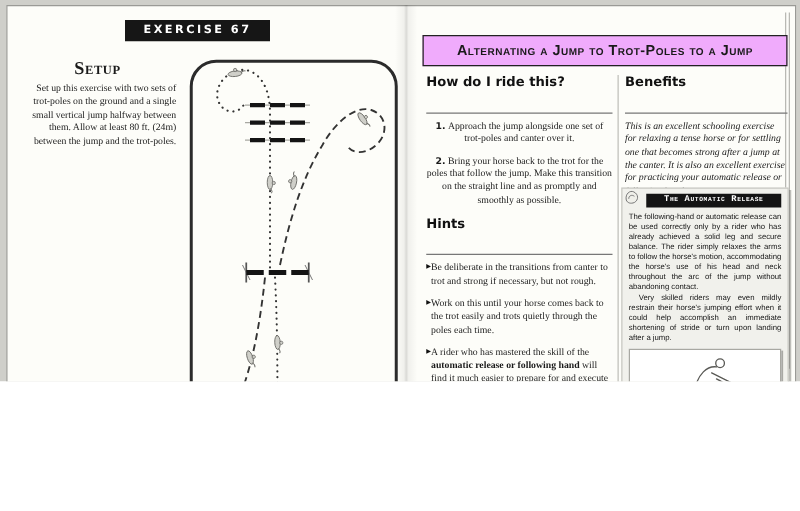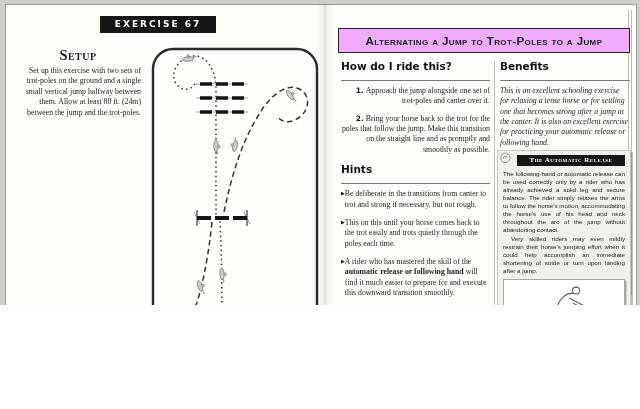--- a/index.html
+++ b/index.html
@@ -40,32 +40,32 @@
 
   
   .title-box{position:absolute;left:338px;top:28px;width:290px;height:23px;border:1.4px solid #222;
              display:flex;align-items:center;justify-content:center;background:#f0abfc;
              font-family:"Liberation Sans",sans-serif;font-variant:small-caps;font-weight:bold;
              font-size:11.5px;letter-spacing:0.4px;}
   .col-left{position:absolute;left:341px;top:60px;width:149px;}
   .col-right{position:absolute;left:500px;top:60px;width:130px;}
   .col-divider{position:absolute;left:494px;top:60px;width:1px;height:322px;background:#c0c0ba;}
   .sec-h{font-family:"DejaVu Sans",sans-serif;font-weight:bold;font-size:10.5px;color:#111;
-         border-bottom:1px solid #777;padding-bottom:8px;margin-bottom:5px;}
-  .step{font-size:7.8px;line-height:1.33;margin-bottom:7px;text-align:right;}
+         border-bottom:1px solid #777;padding-bottom:18px;margin-bottom:5px;}
+  .step{font-size:7.8px;line-height:1.33;margin-bottom:7px;text-align:center;}
   .step b{font-family:"DejaVu Sans",sans-serif;font-size:7.4px;margin-right:2px;}
   .hint{display:flex;gap:0;margin-bottom:8px;font-size:7.8px;line-height:1.33;}
   .hint .tri{font-size:5px;line-height:10px;color:#111;flex:0 0 auto;}
   .benefits-p{font-size:7.8px;line-height:1.33;font-style:italic;}
   .mt10{margin-top:8px;}
 
   .rel-box{position:absolute;left:497px;top:150px;width:134px;box-sizing:border-box;background:#f1f1ec;
            border:0.5px solid #c8c8c2;box-shadow:2px 2px 0 rgba(110,110,105,0.45);padding:4px 5px 5px;}
   .rel-banner{margin-left:14px;height:11px;line-height:11px;background:#141414;color:#fff;text-align:center;
-              font-family:Liberation Serif, serif;font-variant:small-caps;font-weight:bold;font-size:7px;
+              font-family:Liberation Mono, monospace;font-variant:small-caps;font-weight:bold;font-size:7px;
               letter-spacing:0.5px;margin-bottom:4px;}
   .sketch{position:absolute;left:1px;top:0px;}
   .rel-p{font-family:"Liberation Sans",sans-serif;font-size:6.2px;line-height:1.3;text-align:justify;color:#151515;}
   .rel-p2{text-indent:8px;}
   .rel-img{margin-top:4px;position:relative;height:82px;background:#fff;border:0.5px solid #a8a8a2;
            box-shadow:1.5px 1.5px 0 rgba(110,110,105,0.55);}
   .rel-caption{position:absolute;left:3px;bottom:2px;font-family:"Liberation Sans",sans-serif;font-size:5.6px;color:#444;}
 </style>
 </head>
 <body>
@@ -179,21 +179,21 @@
     <div class="step"><b>1.</b><span>Approach the jump alongside one set of trot-poles and canter over it.</span></div>
     <div class="step"><b>2.</b><span>Bring your horse back to the trot for the poles that follow the jump. Make this transition on the straight line and as promptly and smoothly as possible.</span></div>
 
     <div class="sec-h mt10">Hints</div>
     <div class="hint">
         <span class="tri">▶</span>
         <span>Be deliberate in the transitions from canter to trot and strong if necessary, but not rough.</span>
       </div>
     <div class="hint">
         <span class="tri">▶</span>
-        <span>This on this until your horse comes back to the trot easily and trots quietly through the poles each time.</span>
+        <span>Work on this until your horse comes back to the trot easily and trots quietly through the poles each time.</span>
       </div>
     <div class="hint">
         <span class="tri">▶</span>
       <span><span>A rider who has mastered the skill of the </span><b>automatic release or following hand</b><span> will find it much easier to prepare for and execute this downward transition smoothly.</span></span>
     </div>
   </div>
 
   <div class="col-right">
     <div class="sec-h">Benefits</div>
     <div class="benefits-p">This is an excellent schooling exercise for relaxing a tense horse or for settling one that becomes strong after a jump at the canter. It is also an excellent exercise for practicing your automatic release or following hand.</div>

